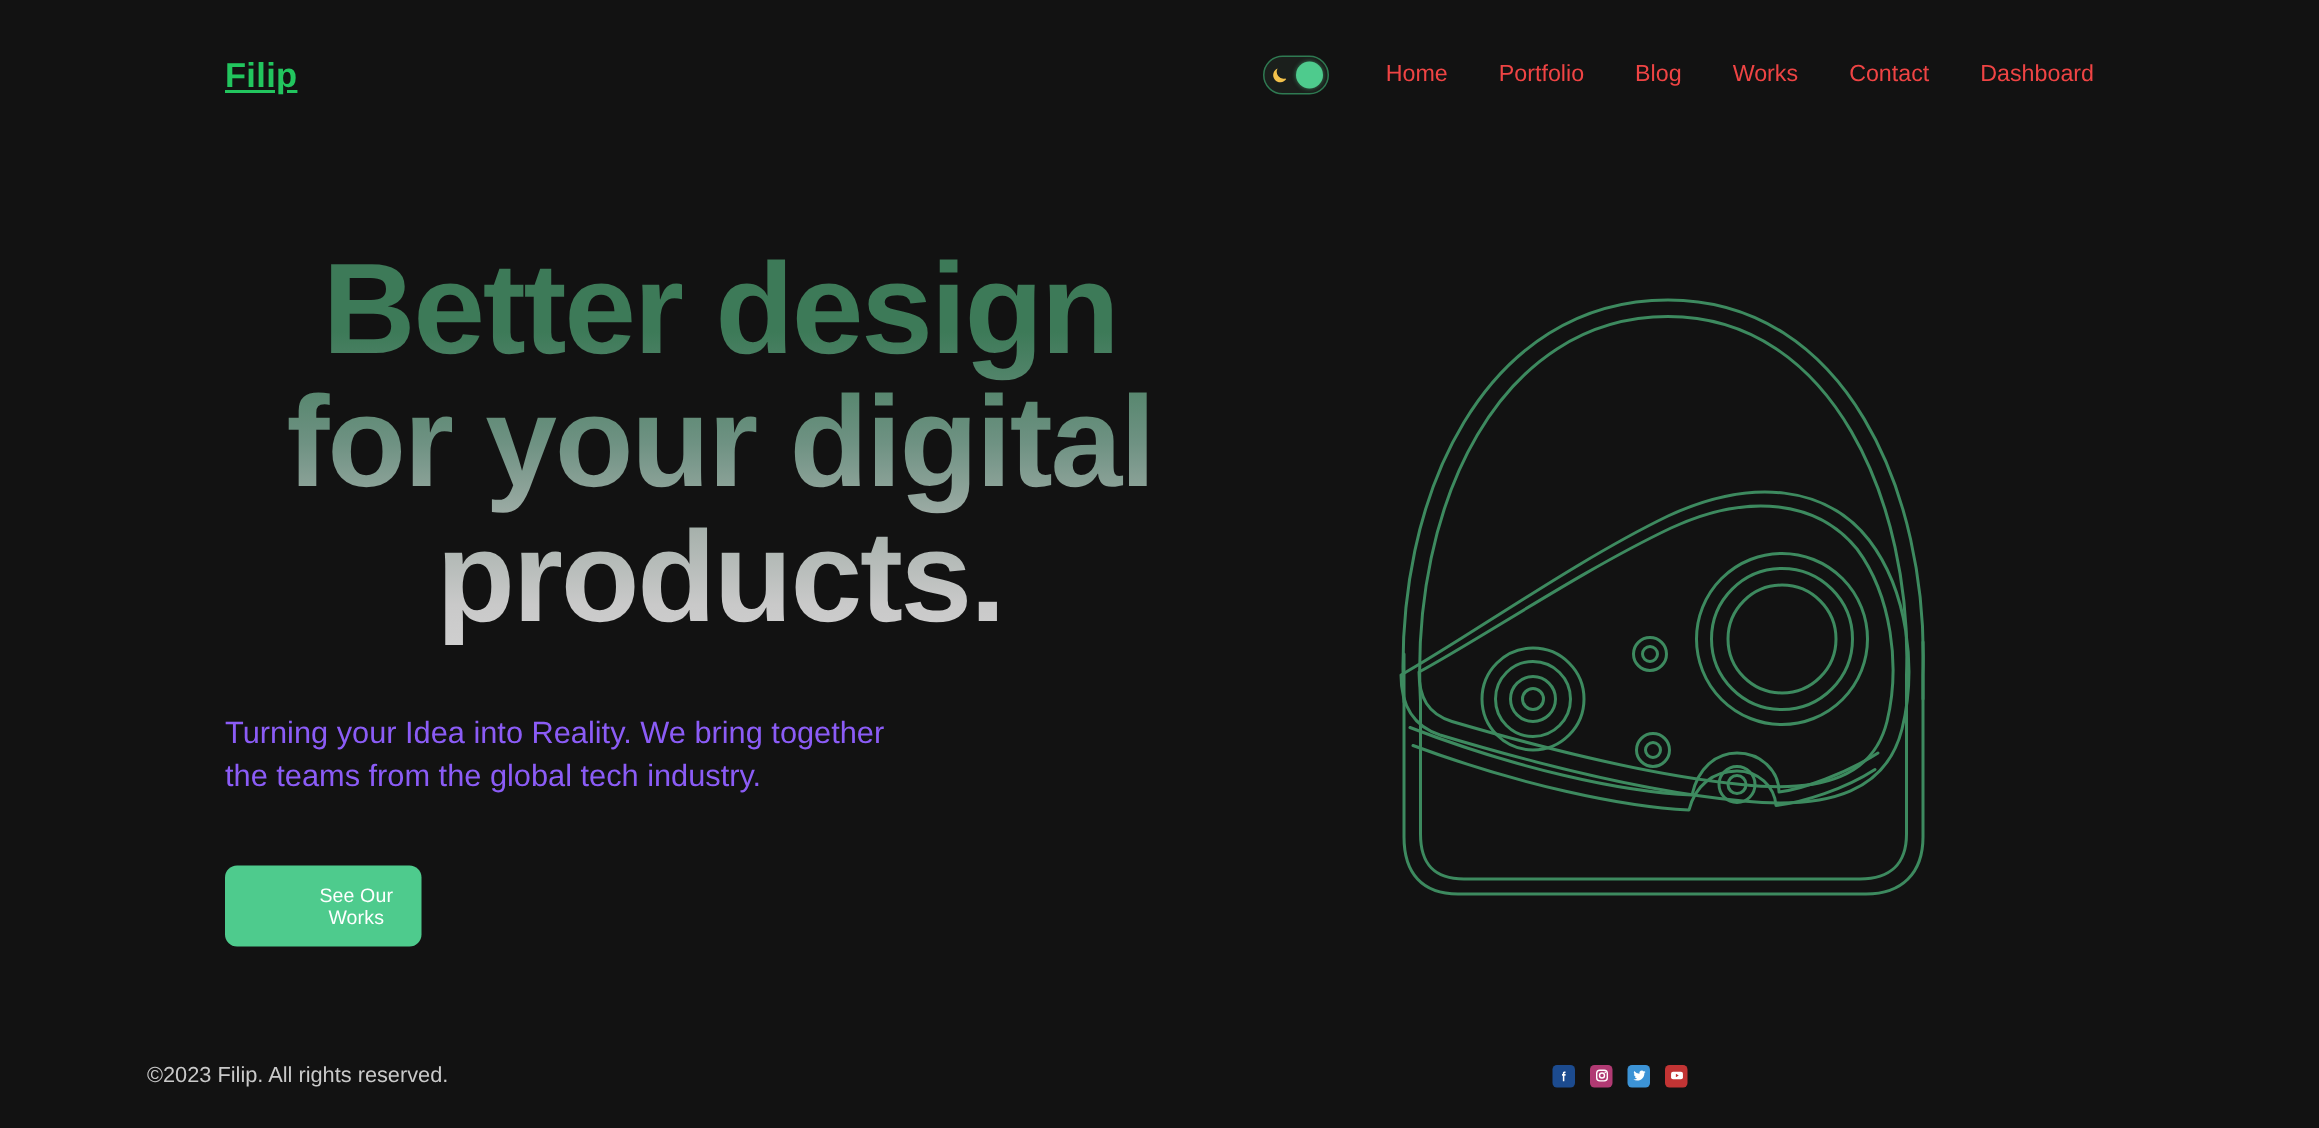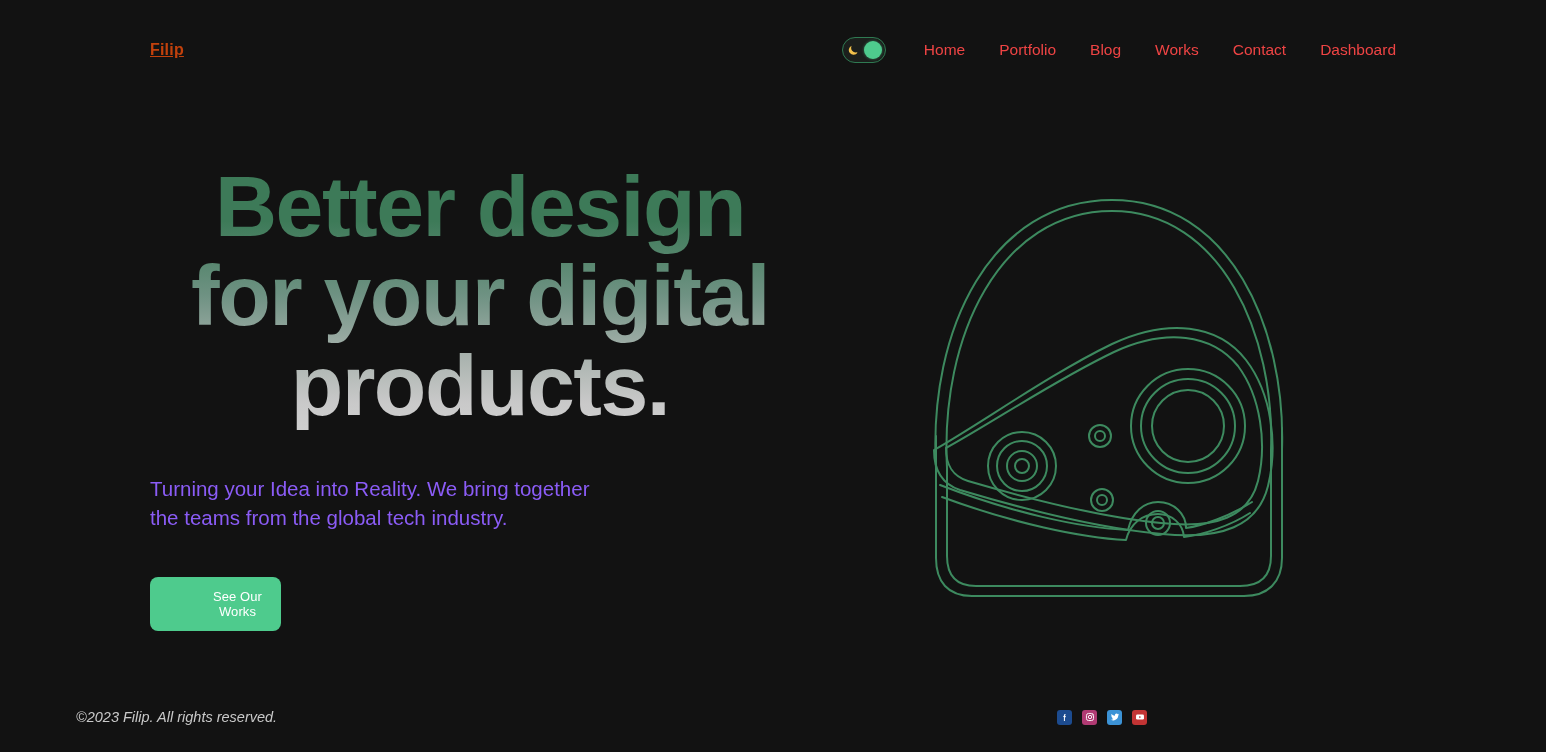--- a/index.html
+++ b/index.html
@@ -31,23 +31,23 @@
     top: 0; left: 0;
     width: 1546px;
     height: 100px;
     display: flex;
     align-items: center;
     justify-content: space-between;
     padding: 0 150px;
   }
 
   .brand {
-    font-size: 16px;
+    font-size: 23px;
     font-weight: bold;
-    color: #c2410c;
+    color: #22c55e;
     letter-spacing: 0.2px;
     line-height: 1;
   }
 
   .nav-wrap {
     display: flex;
     align-items: center;
     gap: 0;
   }
 
@@ -170,25 +170,24 @@
   }
   .hero-art svg { display: block; width: 420px; height: 442px; }
 
   
   .site-footer {
     position: absolute;
     left: 0;
     bottom: 0;
     width: 1223px;
     height: 70px;
-    padding: 0 76px;
+    padding: 0 98px;
     display: flex;
     align-items: center;
     justify-content: space-between;
-    font-style: italic;
   }
 
   .copyright {
     font-size: 14.5px;
     color: #c9c9c9;
     line-height: 1;
   }
 
   .social-list {
     display: flex;

